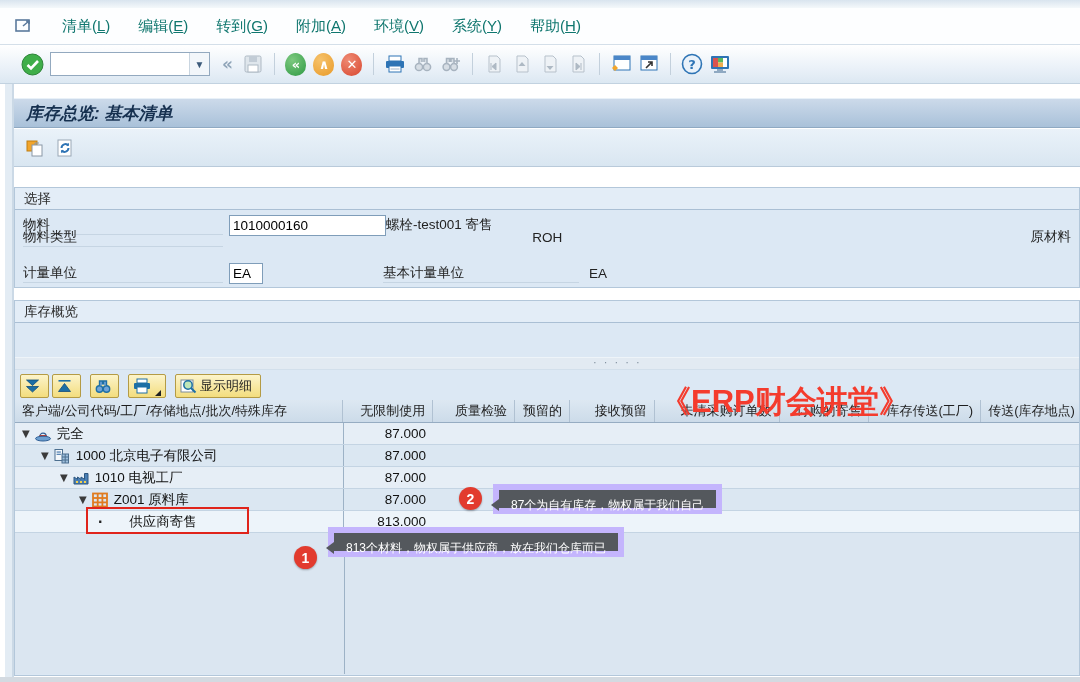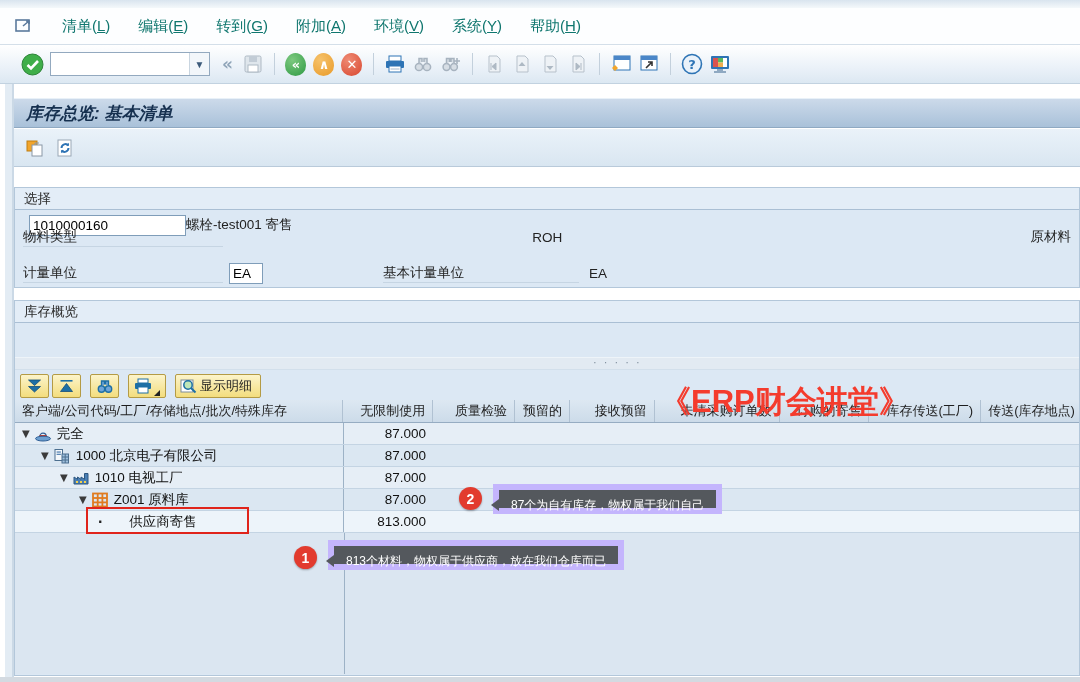--- a/index.html
+++ b/index.html
@@ -67,21 +67,21 @@
     padding:0 3px; font-family:"Liberation Sans",sans-serif; }
   .sel-text { font-size:13.5px; color:#222; }
 
   
   .splitter-band { position:absolute; left:0; right:0; top:56px; height:13px;
     background:#e2eaf2; border-top:1px solid #eef4f9; border-bottom:1px solid #d2dfeb; }
   .splitter-dots { position:absolute; left:578px; top:-2px; color:#7d8c9b; font-size:11px; letter-spacing:2px; }
 
   
   .ybar { position:absolute; left:0; right:0; top:70px; height:29px; display:flex; align-items:center; padding-left:5px; background:#dce8f4; }
-  .ybtn { height:24px; min-width:29px; display:inline-flex; align-items:center; justify-content:center;
+  .ybtn { height:24px; min-width:29px; display:inline-flex; align-items:center; justify-content:space-between;
     background:linear-gradient(#fcf4cb,#f3dd7e); border:1px solid #b49b45; border-radius:2px;
     margin-right:3px; font-size:13px; color:#1d1d1d; padding:0 3px; }
   .ybtn.wide { padding:0 8px 0 4px; }
   .ygap { width:6px; }
 
   
   .thead { position:absolute; left:0; right:0; top:99px; height:23px; display:flex;
     background:linear-gradient(#dde8f2,#ccdbe9); border-bottom:1px solid #96acc2; }
   .th { font-size:13px; color:#1e1e1e; line-height:22px; padding:0 7px; white-space:nowrap;
     overflow:hidden; border-right:1px solid #b0c1d2; text-align:right; }
@@ -106,21 +106,21 @@
     background:#e23b2e; color:#fff; font-size:14px; font-weight:bold; display:flex;
     align-items:center; justify-content:center; z-index:31; box-shadow:0 1px 2px rgba(0,0,0,.3); }
   .tooltip { position:absolute; background:#54585d; color:#fff; font-size:12px;
     height:30px; line-height:30px; padding:0 12px; z-index:30; white-space:nowrap;
     border:6px solid #c4b5fd; }
   .tooltip:before { content:""; position:absolute; left:-8px; top:9px; border:6px solid transparent;
     border-right:8px solid #54585d; border-left:0; }
   #circle-2 { left:459px; top:487px; }
   #tip-2 { left:493px; top:484px; }
   #circle-1 { left:294px; top:546px; }
-  #tip-1 { left:328px; top:540px; }
+  #tip-1 { left:328px; top:527px; }
 
   .bottom-strip { position:absolute; left:0; bottom:0; width:1080px; height:5px; background:#d3dae1; }
 </style>
 </head>
 <body>
 
 <div id="screen">
   <div class="bg-main"></div>
   <div class="top-strip"></div>
 
@@ -269,20 +269,21 @@
           <rect x="3" y="2" width="13" height="16" fill="#fff" stroke="#9aa8b6"></rect>
           <path d="M6.5 10 a4 4 0 0 1 7-2.5 M13.5 10 a4 4 0 0 1 -7 2.5" fill="none" stroke="#2e74b5" stroke-width="2"></path>
           <path d="M13.8 4.8 l0.2 3 -3-0.4z M6.2 15.2 l-0.2-3 3 0.4z" fill="#2e74b5"></path>
         </svg>
     </span>
   </div>
 
   <div class="gbox" id="sel-box">
     <div class="ghead">选择</div>
     <div class="sel-row" style="top:25px;">
+      <span class="sel-label">物料</span>
       <input class="sel-input" style="width: 157px; margin-left: 6px;" value="1010000160">
       <span class="sel-text" style="">螺栓-test001 寄售</span>
     </div>
     <div class="sel-row" style="top:37px;justify-content:space-between;">
       <span class="sel-label">物料类型</span>
       <span class="sel-text" style="margin-left:10px; width:150px;">ROH</span>
       <span class="sel-text" style="margin-left:49px;">原材料</span>
     </div>
     <div class="sel-row" style="top:73px;">
       <span class="sel-label">计量单位</span>

